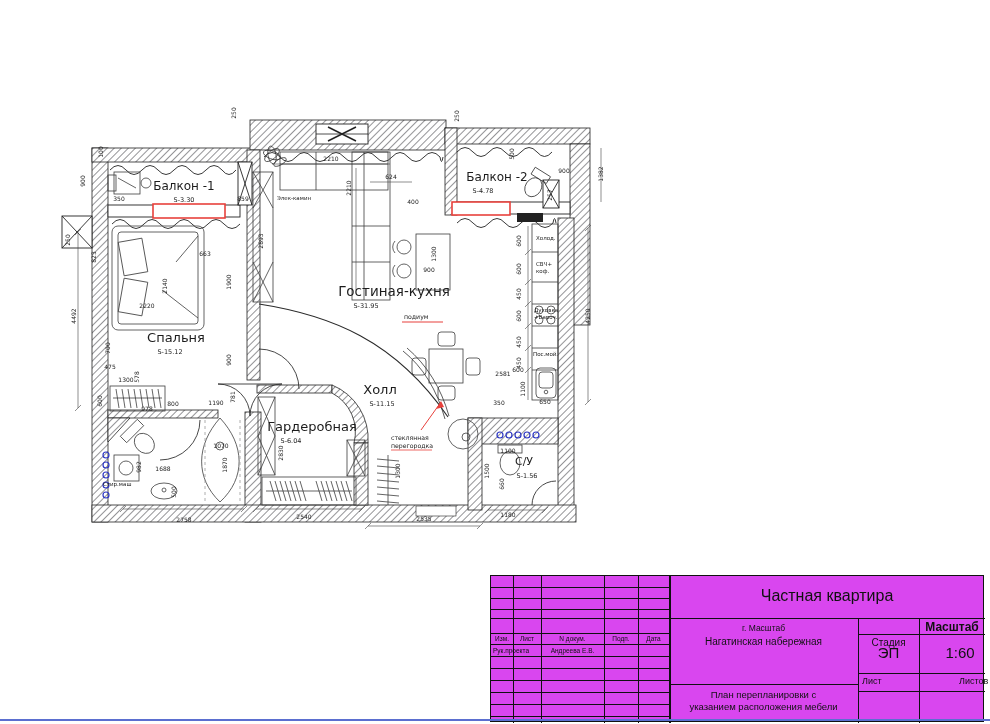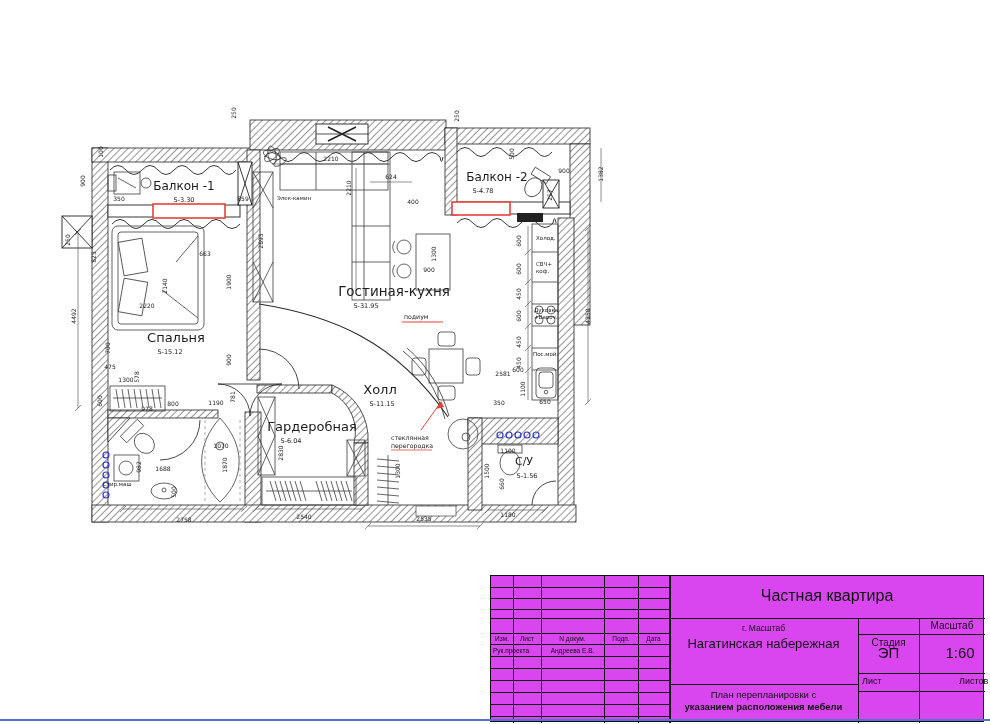--- a/index.html
+++ b/index.html
@@ -382,24 +382,24 @@
   <div class="cell c" style="left:0;top:59px;width:22px;font-size:6.5px;">Изм.</div>
   <div class="cell c" style="left:22px;top:59px;width:28px;font-size:6.5px;">Лист</div>
   <div class="cell c" style="left:50px;top:59px;width:63px;font-size:6.5px;">N докум.</div>
   <div class="cell c" style="left:113px;top:59px;width:34px;font-size:6.5px;">Подп.</div>
   <div class="cell c" style="left:147px;top:59px;width:31px;font-size:6.5px;">Дата</div>
   <div class="cell" style="left:2px;top:71px;font-size:6.5px;">Рук.проекта</div>
   <div class="cell c" style="left:50px;top:71px;width:63px;font-size:6.5px;">Андреева Е.В.</div>
 
   <div class="cell c" style="left:178px;top:11px;width:316px;font-size:16px;">Частная квартира</div>
   <div class="cell c" style="left:178px;top:47px;width:189px;font-size:8.5px;">г. Масштаб</div>
-  <div class="cell c" style="left:178px;top:60px;width:189px;font-size:13px;">Нагатинская набережная</div>
+  <div class="cell c" style="left:178px;top:60px;width:189px;font-size:10px;">Нагатинская набережная</div>
   <div class="cell c" style="left:367px;top:61px;width:61px;font-size:10px;">Стадия</div>
-  <div class="cell c" style="left:428px;top:44px;width:66px;font-size:10px;">Масштаб</div>
+  <div class="cell c" style="left:428px;top:44px;width:66px;font-size:12px;font-weight:bold;">Масштаб</div>
   <div class="cell c" style="left:367px;top:68px;width:61px;font-size:15px;text-align:center;">ЭП</div>
   <div class="cell c" style="left:428px;top:68px;width:66px;font-size:15px;margin-left:8px;">1:60</div>
   <div class="cell" style="left:371px;top:100px;font-size:9px;">Лист</div>
   <div class="cell" style="left:432px;top:100px;font-size:9px;margin-left:36px;">Листов</div>
   <div class="cell c" style="left:178px;top:113px;width:189px;font-size:9.5px;">План перепланировки с</div>
-  <div class="cell c" style="left:178px;top:125px;width:189px;font-size:9.5px;font-weight:bold;">указанием расположения мебели</div>
+  <div class="cell c" style="left:178px;top:125px;width:189px;font-size:9.5px;">указанием расположения мебели</div>
 </div>
 
 <div class="bottom-blue"></div>
 
 </body></html>

